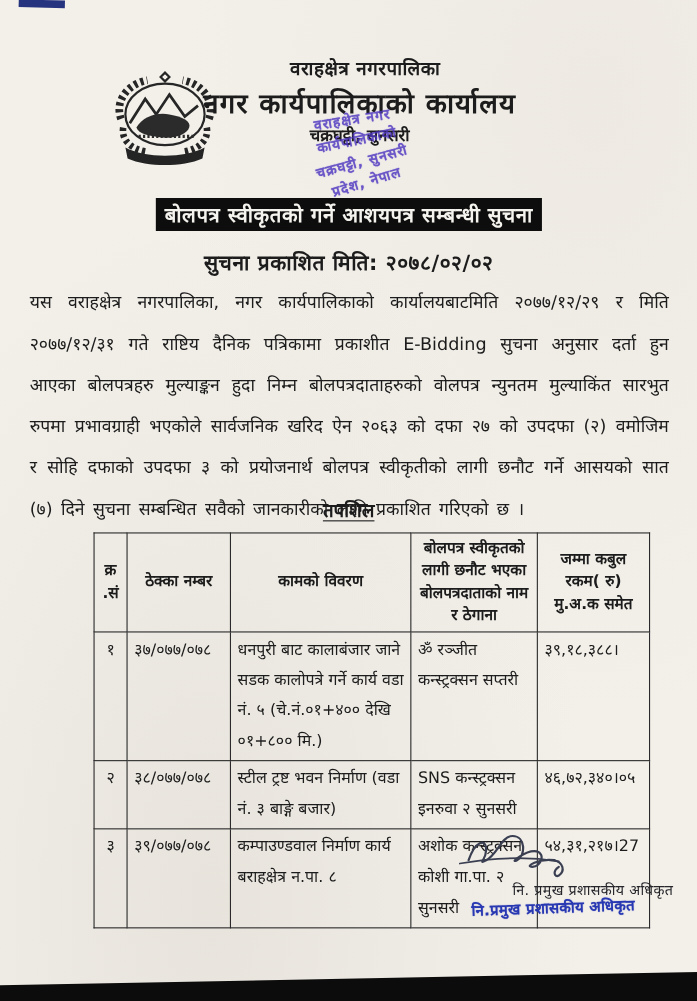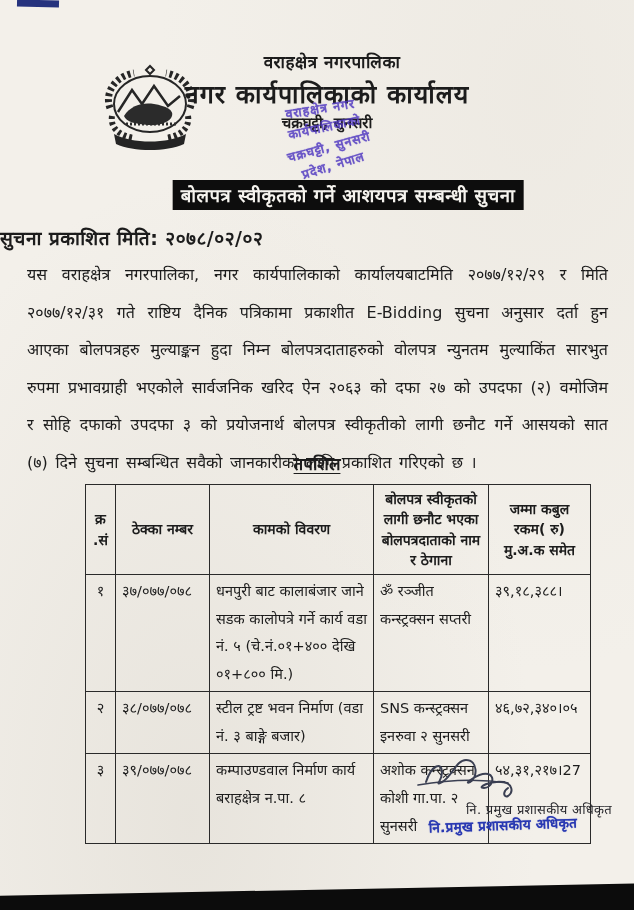--- a/index.html
+++ b/index.html
@@ -26,22 +26,22 @@
   .addr1{position:absolute;left:0;right:0;top:112px;text-align:center;padding-left:20px;font-size:15px;font-weight:bold;}
   .addr2{position:absolute;left:0;right:0;top:132px;text-align:center;padding-left:6px;font-size:15px;font-weight:bold;margin-top:48px;}
   
   .stamp{position:absolute;left:242px;top:98px;width:175px;height:102px;transform:rotate(-13deg);color:#4d35c0;opacity:.82;text-align:center;pointer-events:none;}
   .stamp div{font-size:12.5px;font-weight:bold;letter-spacing:1px;line-height:1.55;text-shadow:0 0 1px rgba(77,53,192,.7);white-space:nowrap;}
   .stamp div:nth-child(1){transform:rotate(4deg);}
   .stamp div:nth-child(2){transform:rotate(1deg);}
   .stamp div:nth-child(3){transform:rotate(-2deg);}
   .stamp div:nth-child(4){transform:rotate(-4deg);}
   
-  .title-bar{position:absolute;left:50%;top:180px;transform:translateX(-50%);background:#0d0d0d;color:#f5f3ee;font-size:18.5px;font-weight:bold;padding:2px 8px 3px;white-space:nowrap;letter-spacing:.5px;margin-left:31px;}
-  .date-line{position:absolute;left:0;right:0;top:225px;text-align:left;font-size:19px;font-weight:bold;letter-spacing:.5px;}
+  .title-bar{position:absolute;left:50%;top:180px;transform:translateX(-50%);background:#0d0d0d;color:#f5f3ee;font-size:18.5px;font-weight:bold;padding:2px 8px 3px;white-space:nowrap;letter-spacing:.5px;}
+  .date-line{position:absolute;left:0;right:0;top:225px;text-align:center;font-size:19px;font-weight:bold;letter-spacing:.5px;}
   .body-par{position:absolute;left:27px;right:26px;top:256px;font-size:16px;line-height:2.35;text-align:justify;word-spacing:2.5px;}
   .tapasil{position:absolute;left:0;right:0;top:452px;text-align:center;font-size:17px;font-weight:bold;text-decoration:underline;text-underline-offset:3px;}
   
   table.tender{position:absolute;left:85px;top:484px;width:505px;border-collapse:collapse;table-layout:fixed;font-size:14.5px;}
   table.tender th,table.tender td{border:1.3px solid #2a2a2a;vertical-align:top;padding:3px 6px;}
   table.tender th{font-weight:bold;text-align:center;font-size:14px;line-height:1.45;padding:4px 3px;vertical-align:middle;}
   table.tender td{line-height:1.9;}
   td.c-sn{text-align:center;}
   td.c-amount{white-space:nowrap;}
   tr.r-head{height:64px;}

